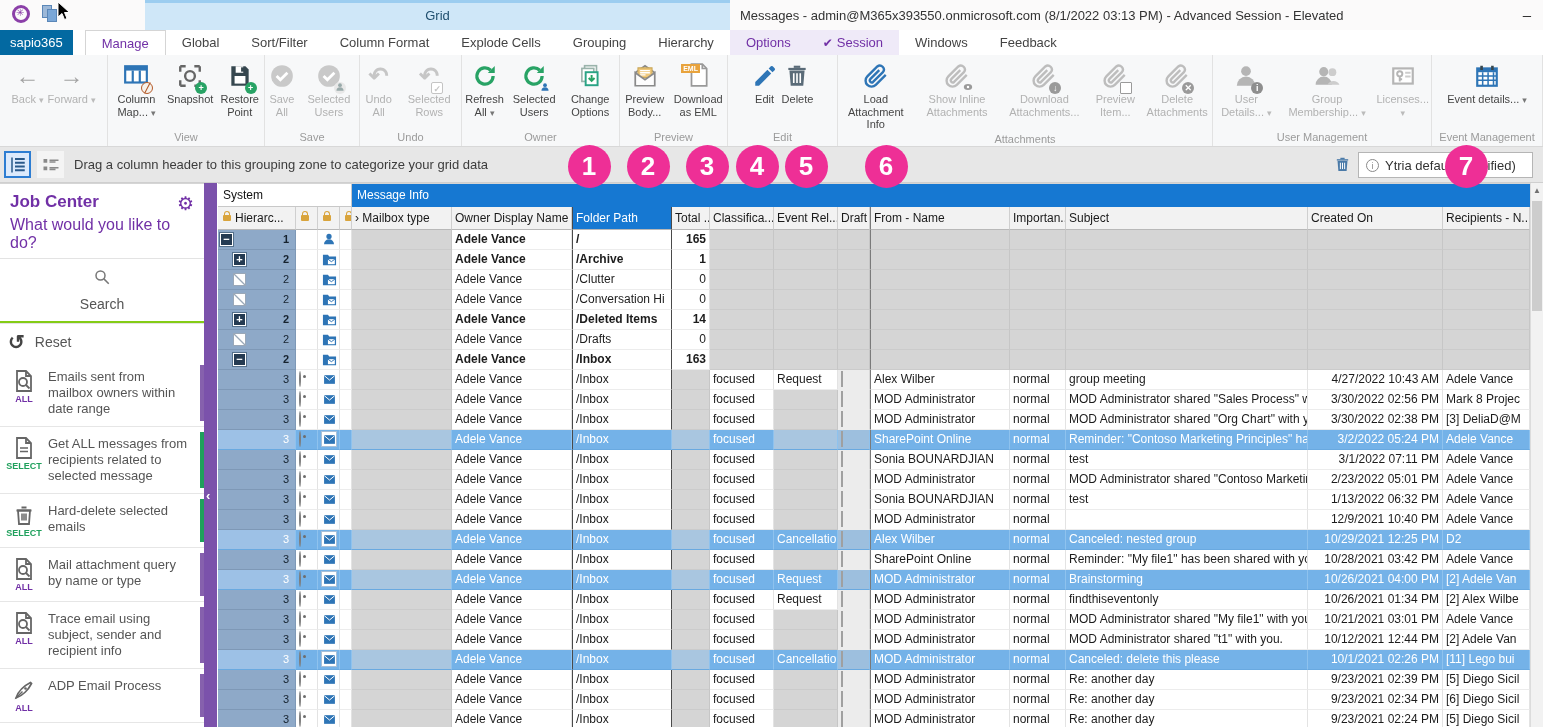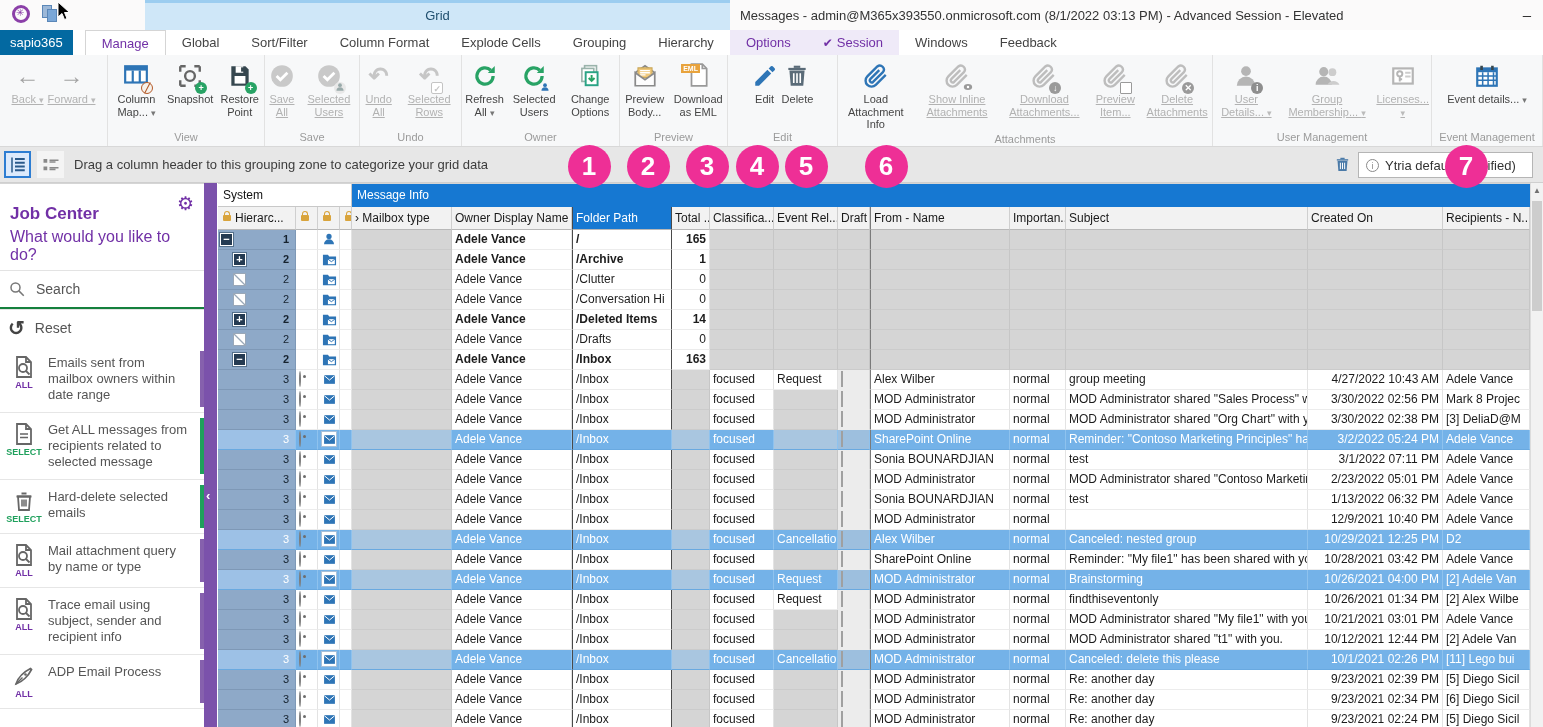--- a/index.html
+++ b/index.html
@@ -27,21 +27,21 @@
   .tab.highlight { background:#efeaf8; color:#7130a6; }
   .tab .chk { color:#7130a6; margin-right:4px; font-size:12px; }
 
   
   #ribbon { position:absolute; left:0; top:55px; width:1543px; height:92px; background:#f7f8f9; border-bottom:1px solid #d8d8d8; display:flex; }
   .rgroup { display:flex; flex-direction:column; border-right:1px solid #e2e2e2; height:100%; flex:0 0 auto; }
   .rbtns { flex:1; display:flex; align-items:flex-start; justify-content:center; padding-top:3px; }
   .rbtn { display:flex; flex-direction:column; align-items:center; padding:1px 2px; }
   .rbtn .ric { height:34px; display:flex; align-items:center; justify-content:center; position:relative; }
   .rbtn .rlb { font-size:11px; line-height:12.5px; text-align:center; color:#454545; }
-  .rbtn.dis .rlb { color:#b2b2b2;text-decoration:underline; }
+  .rbtn.dis .rlb { color:#b2b2b2; }
   .rglabel { height:16px; font-size:11px; color:#9b9b9b; text-align:center; line-height:14px; }
   .uni { font-size:24px; line-height:26px; font-weight:bold; }
   .bdg { position:absolute; right:-4px; bottom:-1px; width:12px; height:12px; border-radius:50%; color:#fff; font-size:9px; line-height:12px; text-align:center; font-style:normal; font-weight:bold; }
   .ddc { color:#777; font-size:9px; }
   .dis .ddc { color:#bbb; }
   .emlwrap { position:relative; }
   .emltag { position:absolute; left:-4px; top:2px; background:#e8a33d; color:#fff; font-size:7px; font-weight:bold; padding:0 2px; line-height:9px; }
 
   
   #groupbar { position:absolute; left:0; top:147px; width:1543px; height:36px; background:#e7e7e7; border-bottom:1px solid #cfcfcf; }
@@ -51,26 +51,26 @@
   #gb-text { position:absolute; left:74px; top:10px; font-size:13px; color:#3c3c3c; }
   #gb-trash { position:absolute; left:1334px; top:8px; }
   #viewbox { position:absolute; left:1358px; top:5px; width:175px; height:26px; background:#fff; border:1px solid #b5b5b5; display:flex; align-items:center; gap:6px; padding:0 7px; font-size:13px; color:#333; white-space:nowrap; overflow:hidden; }
   .info-i { width:13px; height:13px; border:1px solid #8a8a8a; border-radius:50%; color:#8a8a8a; font-size:9px; line-height:12px; text-align:center; flex:0 0 auto; }
 
   
   .numcirc { position:absolute; width:43px; height:43px; border-radius:50%; background:#ee2f96; color:#fff; font-weight:bold; font-size:26px; display:flex; align-items:center; justify-content:center; z-index:100; }
 
   
   #sidebar { position:absolute; left:0; top:183px; width:204px; bottom:0; background:#fff; border-top:1px solid #d5d5d5; }
-  #sb-head { padding:20px 10px 6px 10px; position:relative; }
+  #sb-head { padding:8px 10px 6px 10px; position:relative; }
   #sb-title { font-size:17px; font-weight:bold; color:#7130a6; }
   #sb-sub { font-size:16px; color:#7130a6; margin-top:4px; }
   #sb-gear { position:absolute; right:10px; top:8px; font-size:19px; color:#7130a6; }
   .sb-row { display:flex; align-items:center; gap:10px; padding:9px 8px; border-top:1px solid #e3e3e3; font-size:14px; color:#555; }
-  #sb-search { border-bottom:2px solid #15803d; }
+  #sb-search { border-bottom:2px solid #84cc16;flex-direction:column; }
   .sbitem { display:flex; gap:6px; padding:9px 8px 9px 6px; border-bottom:1px solid #e6e6e6; position:relative; }
   .sbitem .accent { position:absolute; right:0; top:5px; bottom:5px; width:4px; }
   .sbicw { width:36px; display:flex; flex-direction:column; align-items:center; flex:0 0 auto; }
   .sbbadge { font-size:9px; font-weight:bold; margin-top:-2px; }
   .sblabel { font-size:13px; color:#555; line-height:16px; padding-right:8px; }
   #splitter { position:absolute; left:204px; top:183px; width:13px; bottom:0; background:#7b52ab; }
   #splitter .chev { position:absolute; top:305px; left:2px; color:#fff; font-size:13px; font-weight:bold; }
 
   
   #grid { position:absolute; left:218px; top:183px; bottom:0; width:1312px; border-top:1px solid #d5d5d5; overflow:hidden; background:#fff; }

